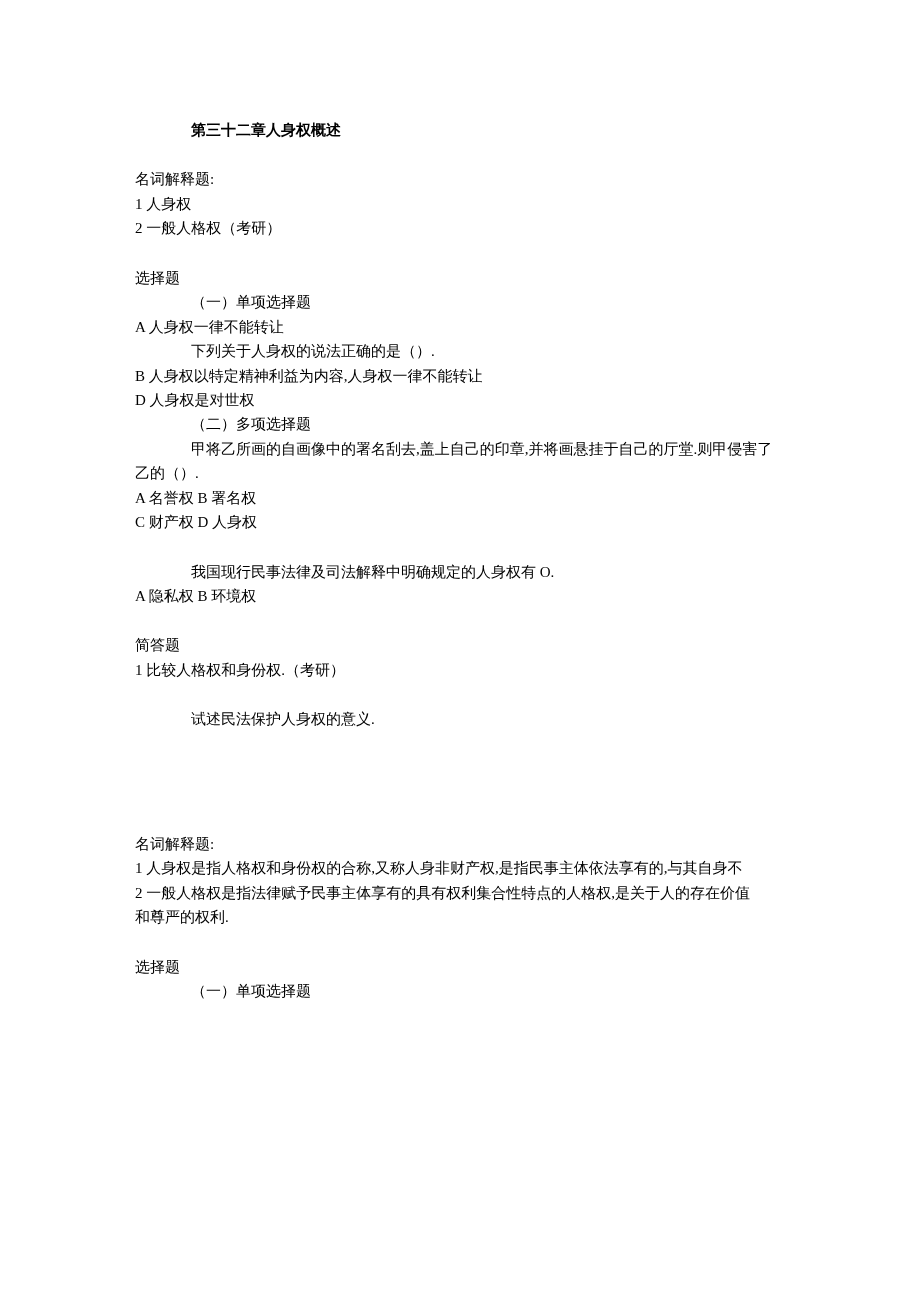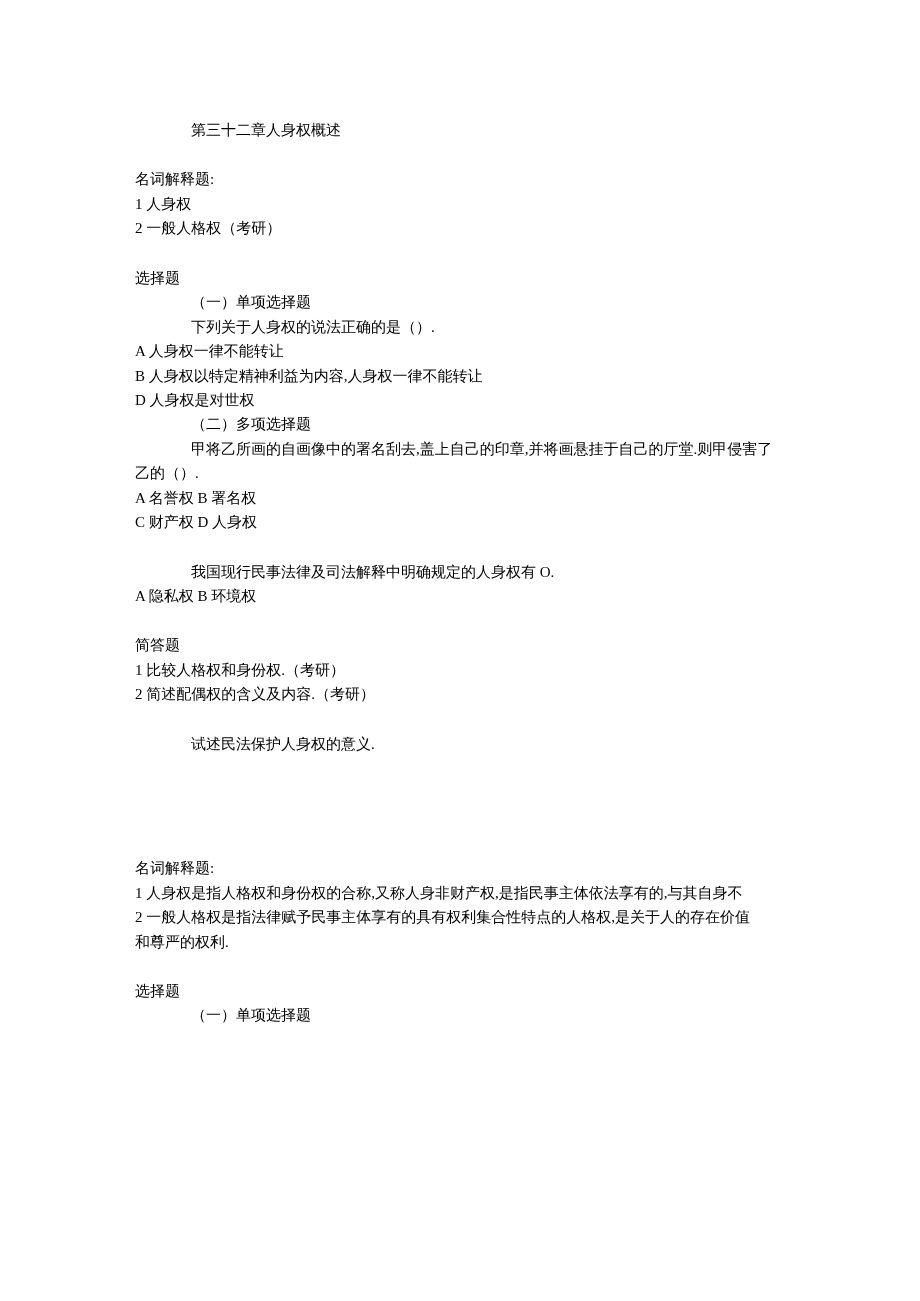--- a/index.html
+++ b/index.html
@@ -12,21 +12,21 @@
   }
   .page {
     padding: 118px 130px 80px 135px;
     color: #000;
     font-size: 15px;
     line-height: 1.63;
   }
   .title-line {
     text-align: left;
     padding-left: 56px;
-    font-weight: normal;
+    font-weight: bold;
   }
   .indent {
     padding-left: 56px;
   }
   .para {
     margin: 0;
     text-align: left;
   }
   .spacer { height: 25px; }
   .spacer-lg { height: 50px; }
@@ -41,40 +41,39 @@
   <div class="spacer"></div>
 
   <p class="para">名词解释题:</p>
   <p class="para">1 人身权</p>
   <p class="para">2 一般人格权（考研）</p>
 
   <div class="spacer"></div>
 
   <p class="para">选择题</p>
   <p class="para indent">（一）单项选择题</p>
+  <p class="para">A 人身权一律不能转让</p>
   <p class="para indent">下列关于人身权的说法正确的是（）.</p>
-  <p class="para">A 人身权一律不能转让</p>
   <p class="para">B 人身权以特定精神利益为内容,人身权一律不能转让</p>
   <p class="para">D 人身权是对世权</p>
   <p class="para indent">（二）多项选择题</p>
   <p class="para indent">甲将乙所画的自画像中的署名刮去,盖上自己的印章,并将画悬挂于自己的厅堂.则甲侵害了</p>
   <p class="para">乙的（）.</p>
   <p class="para">A 名誉权 B 署名权</p>
   <p class="para">C 财产权 D 人身权</p>
 
   <div class="spacer"></div>
 
   <p class="para indent">我国现行民事法律及司法解释中明确规定的人身权有 O.</p>
   <p class="para">A 隐私权 B 环境权</p>
 
   <div class="spacer"></div>
 
   <p class="para">简答题</p>
   <p class="para">1 比较人格权和身份权.（考研）</p>
-  <p class="para">2 简述配偶权的含义及内容.（考研）</p>
 
   <div class="spacer"></div>
 
   <p class="para indent">试述民法保护人身权的意义.</p>
 
   <div class="spacer-lg"></div>
   <div class="spacer"></div>
 
 
   <div class="spacer"></div>

